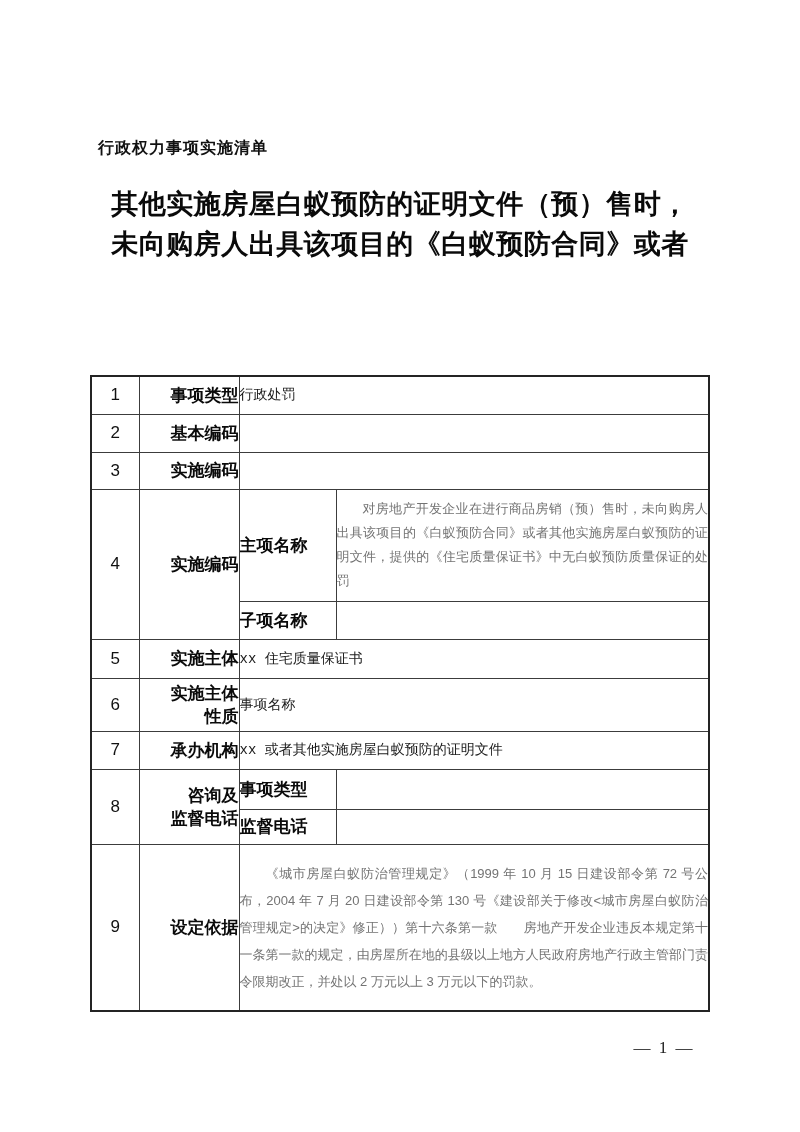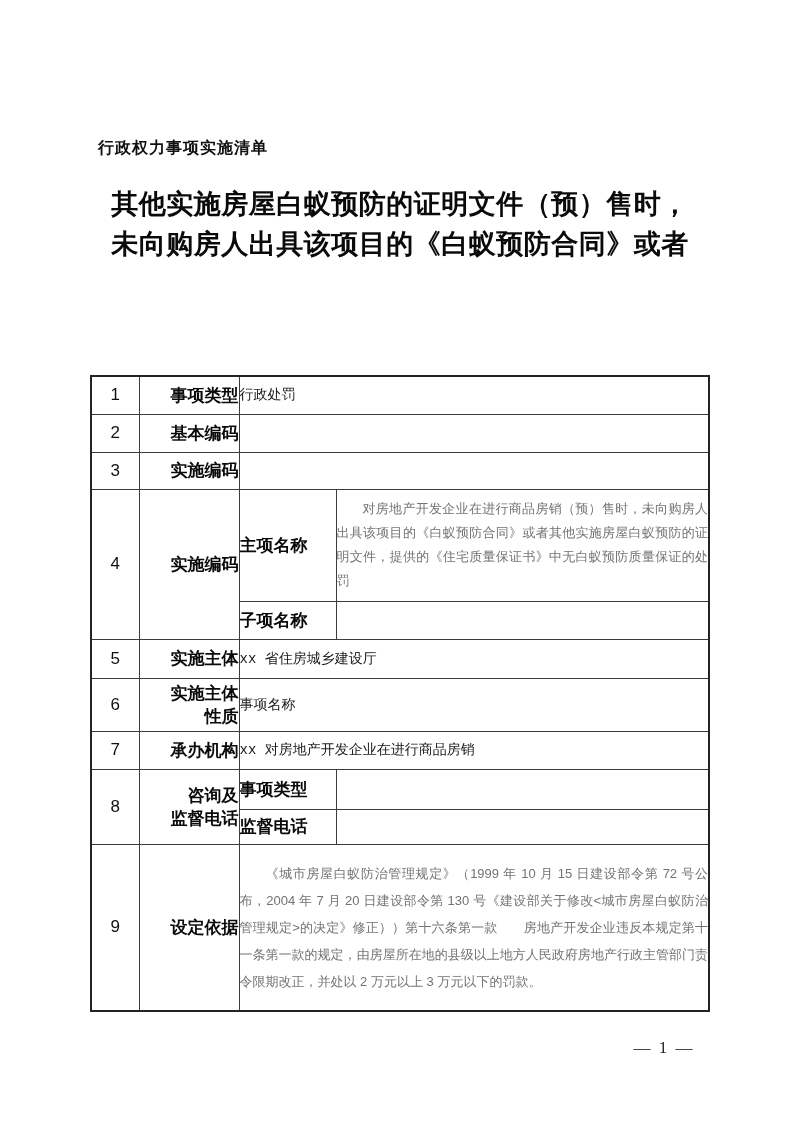--- a/index.html
+++ b/index.html
@@ -121,32 +121,32 @@
         <td class="sub">主项名称</td>
         <td class="para para-main">对房地产开发企业在进行商品房销（预）售时，未向购房人出具该项目的《白蚁预防合同》或者其他实施房屋白蚁预防的证明文件，提供的《住宅质量保证书》中无白蚁预防质量保证的处罚</td>
       </tr>
       <tr class="h38">
         <td class="sub">子项名称</td>
         <td class="val"></td>
       </tr>
       <tr class="h39">
         <td class="num">5</td>
         <td class="lbl">实施主体</td>
-        <td class="val" colspan="2">xx 省住房城乡建设厅</td>
+        <td class="val" colspan="2">xx 住宅质量保证书</td>
       </tr>
       <tr class="h53">
         <td class="num">6</td>
         <td class="lbl">实施主体
 性质</td>
         <td class="val" colspan="2">事项名称</td>
       </tr>
       <tr class="h38">
         <td class="num">7</td>
         <td class="lbl">承办机构</td>
-        <td class="val" colspan="2">xx 对房地产开发企业在进行商品房销</td>
+        <td class="val" colspan="2">xx 或者其他实施房屋白蚁预防的证明文件</td>
       </tr>
       <tr class="h40">
         <td class="num" rowspan="2">8</td>
         <td class="lbl" rowspan="2">咨询及
 监督电话</td>
         <td class="sub">事项类型</td>
         <td class="val"></td>
       </tr>
       <tr class="h35">
         <td class="sub">监督电话</td>

